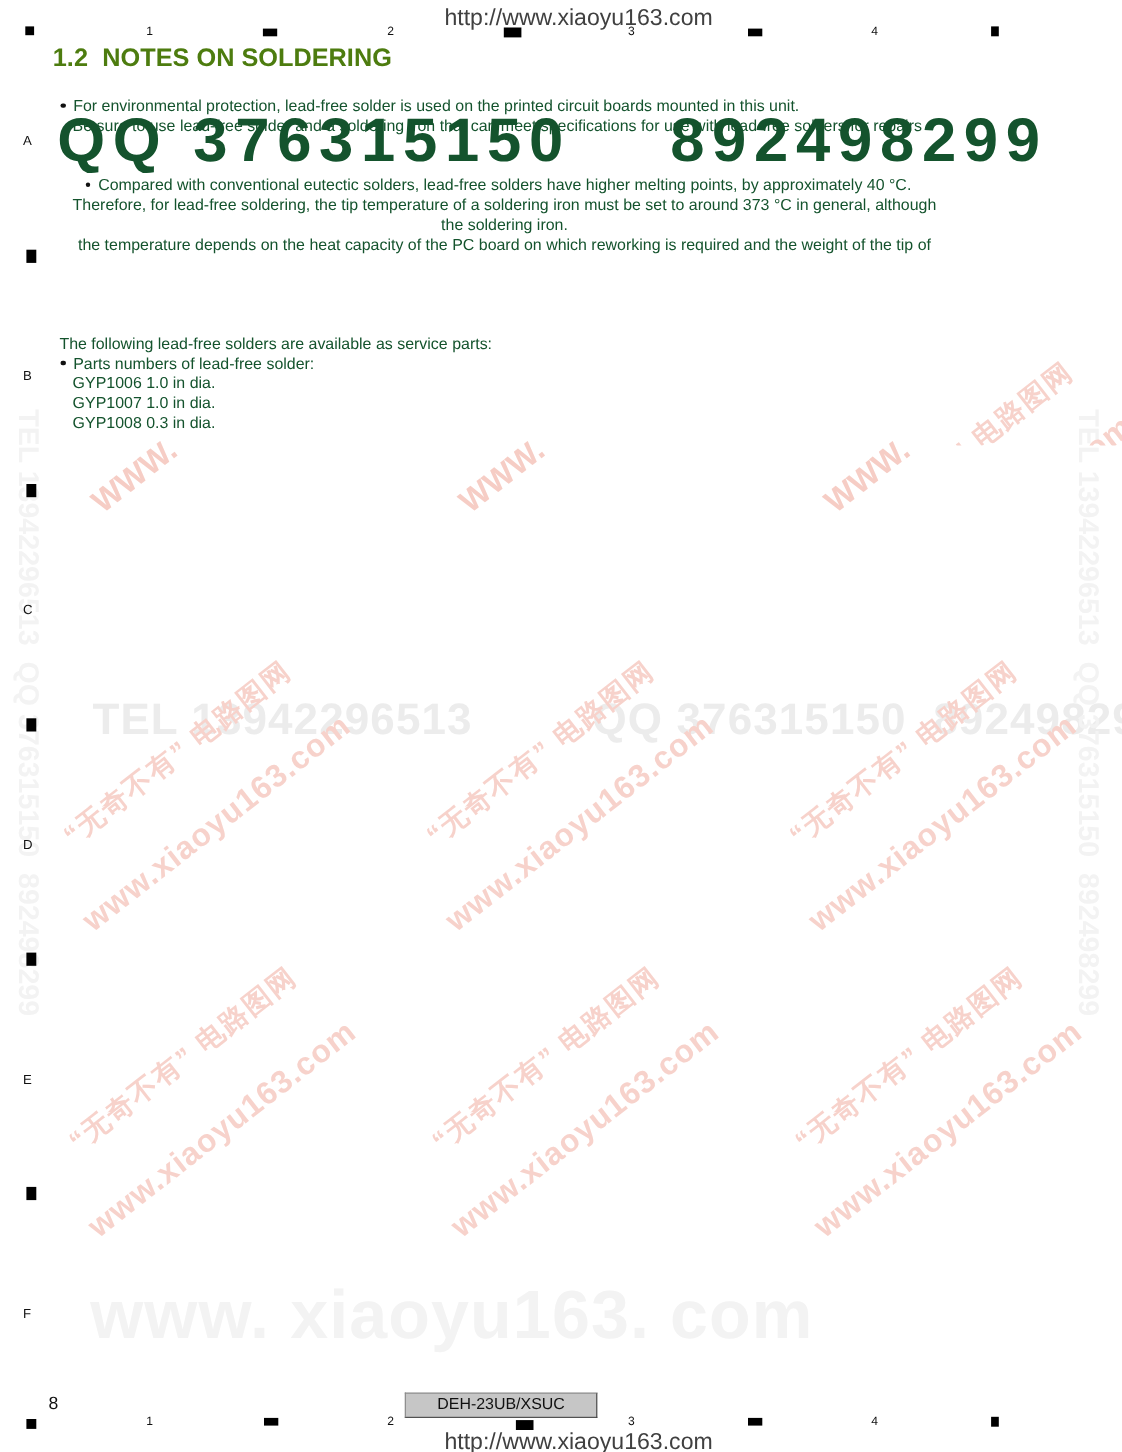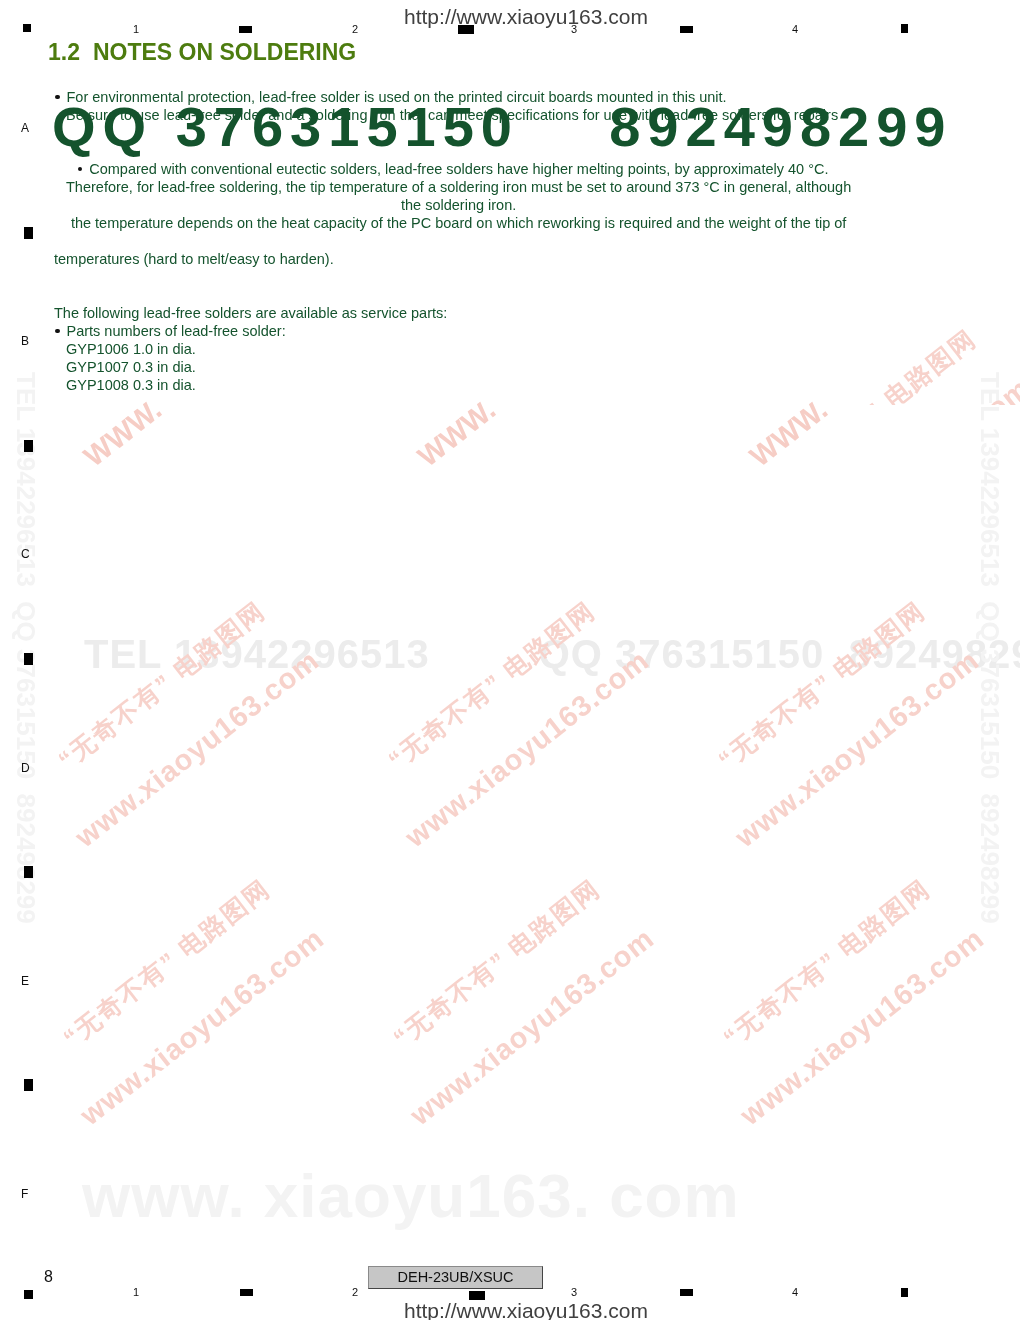--- a/index.html
+++ b/index.html
@@ -132,28 +132,27 @@
   </div>
 
   <div class="par" style="top:160px;text-align:center;">
     <div class="line"><span class="bdot"></span><span>Compared with conventional eutectic solders, lead-free solders have higher melting points, by approximately 40 °C.</span></div>
     <div class="line cont">Therefore, for lead-free soldering, the tip temperature of a soldering iron must be set to around 373 °C in general, although</div>
     <div class="line cont">the soldering iron.</div>
     <div class="line cont">the temperature depends on the heat capacity of the PC board on which reworking is required and the weight of the tip of</div>
   </div>
 
   <div class="par" style="top:250px;">
-    <div class="line">temperatures (hard to melt/easy to harden).</div>
   </div>
 
   <div class="par" style="top:304px;">
     <div class="line">The following lead-free solders are available as service parts:</div>
     <div class="line"><span class="bdot"></span><span>Parts numbers of lead-free solder:</span></div>
     <div class="line cont">GYP1006 1.0 in dia.</div>
-    <div class="line cont">GYP1007 0.3 in dia.</div>
+    <div class="line cont">GYP1007 1.0 in dia.</div>
     <div class="line cont">GYP1008 0.3 in dia.</div>
   </div>
 
   <div class="pagenum">8</div>
   <div class="model-box">DEH-23UB/XSUC</div>
 
   <div class="sq" style="left:24px; top:1290px; width:9px; height:9px;"></div>
   <div class="rnum" style="left:133px; top:1286px;">1</div>
   <div class="sq" style="left:240px; top:1289px; width:13px; height:7px;"></div>
   <div class="rnum" style="left:352px; top:1286px;">2</div>

